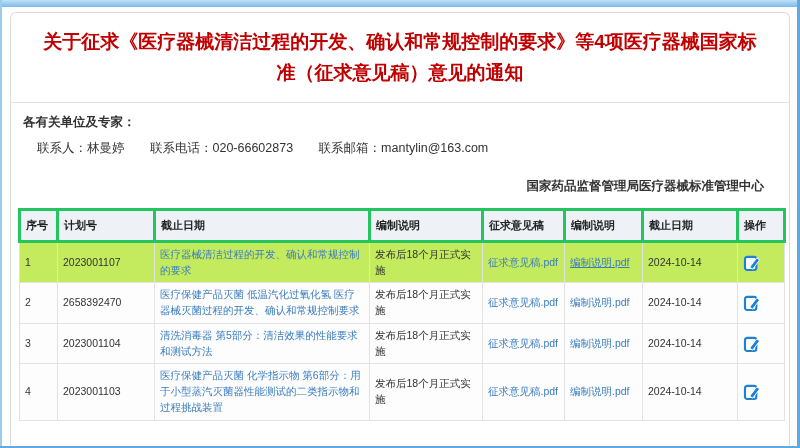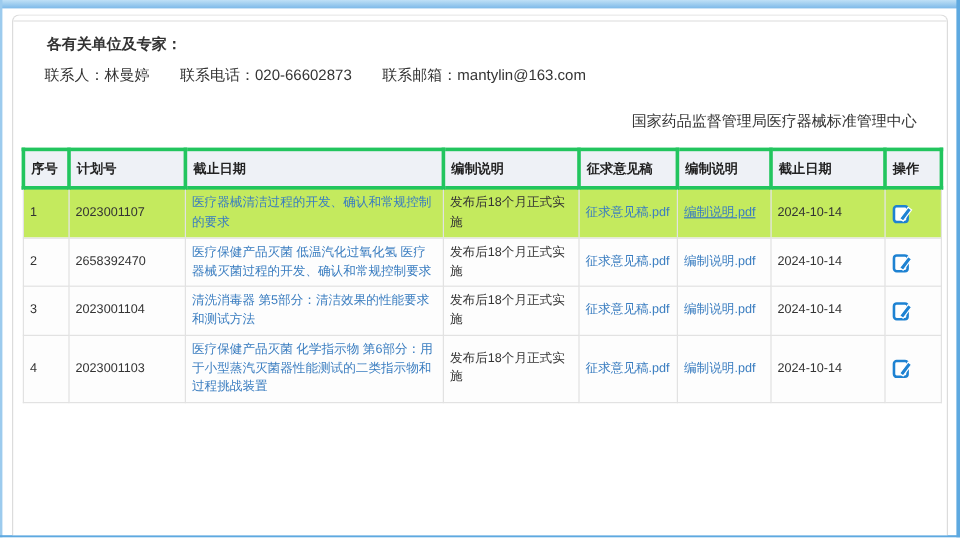--- a/index.html
+++ b/index.html
@@ -21,28 +21,28 @@
     background:#fff; border:1px solid #dcdcdc; border-bottom:none;
     border-radius:6px 6px 0 0; overflow:hidden;
   }
   .title {
     padding:13px 28px 9px; text-align:center;
     color:#c00000; font-size:19px; font-weight:bold; line-height:1.65;
   }
   .divider { border-top:1px solid #e2e2e2; margin:4px 0 0; }
 
   .notice-body { padding:9px 12px 0; font-size:12.5px; color:#333; }
-  .salutation { margin:2px 16px 3px; font-weight:600;font-family:Liberation Serif, serif; }
+  .salutation { margin:2px 0 3px; font-weight:600;font-family:Liberation Serif, serif; }
   .paragraph { text-indent:2em; line-height:1.55; margin:0 0 8px; font-weight:600; }
   .contact-line { margin:9px 0 16px 14px; font-weight:400; }
   .contact-group { margin-right:22px; }
 
   .issuer-block {
     width:fit-content; margin:12px 25px 0 auto;
-    text-align:center; font-size:12.5px; color:#333; line-height:2.1; font-weight:400;
+    text-align:center; font-size:12.5px; color:#333; line-height:2.1; font-weight:700;
   }
 
   table.plan-table {
     border-collapse:collapse; table-layout:fixed;
     margin:9px 7px 0; width:765px; font-size:10.5px; color:#333;
   }
   .plan-table th {
     background:#eef1f6; border:3px solid #22c55e; text-align:left;
     padding:7px 5px; font-weight:bold; color:#222; font-size:11px;
   }
@@ -60,20 +60,21 @@
 </head>
 <body>
 
 <div class="top-band"></div>
 <div class="edge-left"></div>
 <div class="edge-right"></div>
 <div class="edge-bottom"></div>
 
 <div class="sheet">
 
+  <div class="title">关于征求《医疗器械清洁过程的开发、确认和常规控制的要求》等4项医疗器械国家标准（征求意见稿）意见的通知</div>
   <div class="divider"></div>
 
   <div class="notice-body">
     <div class="salutation">各有关单位及专家：</div>
     <div class="contact-line">
       <span class="contact-group"><span>联系人：</span><span>林曼婷</span></span>
       <span class="contact-group"><span>联系电话：</span><span>020-66602873</span></span>
       <span class="contact-group"><span>联系邮箱：</span><span>mantylin@163.com</span></span>
     </div>
   </div>

